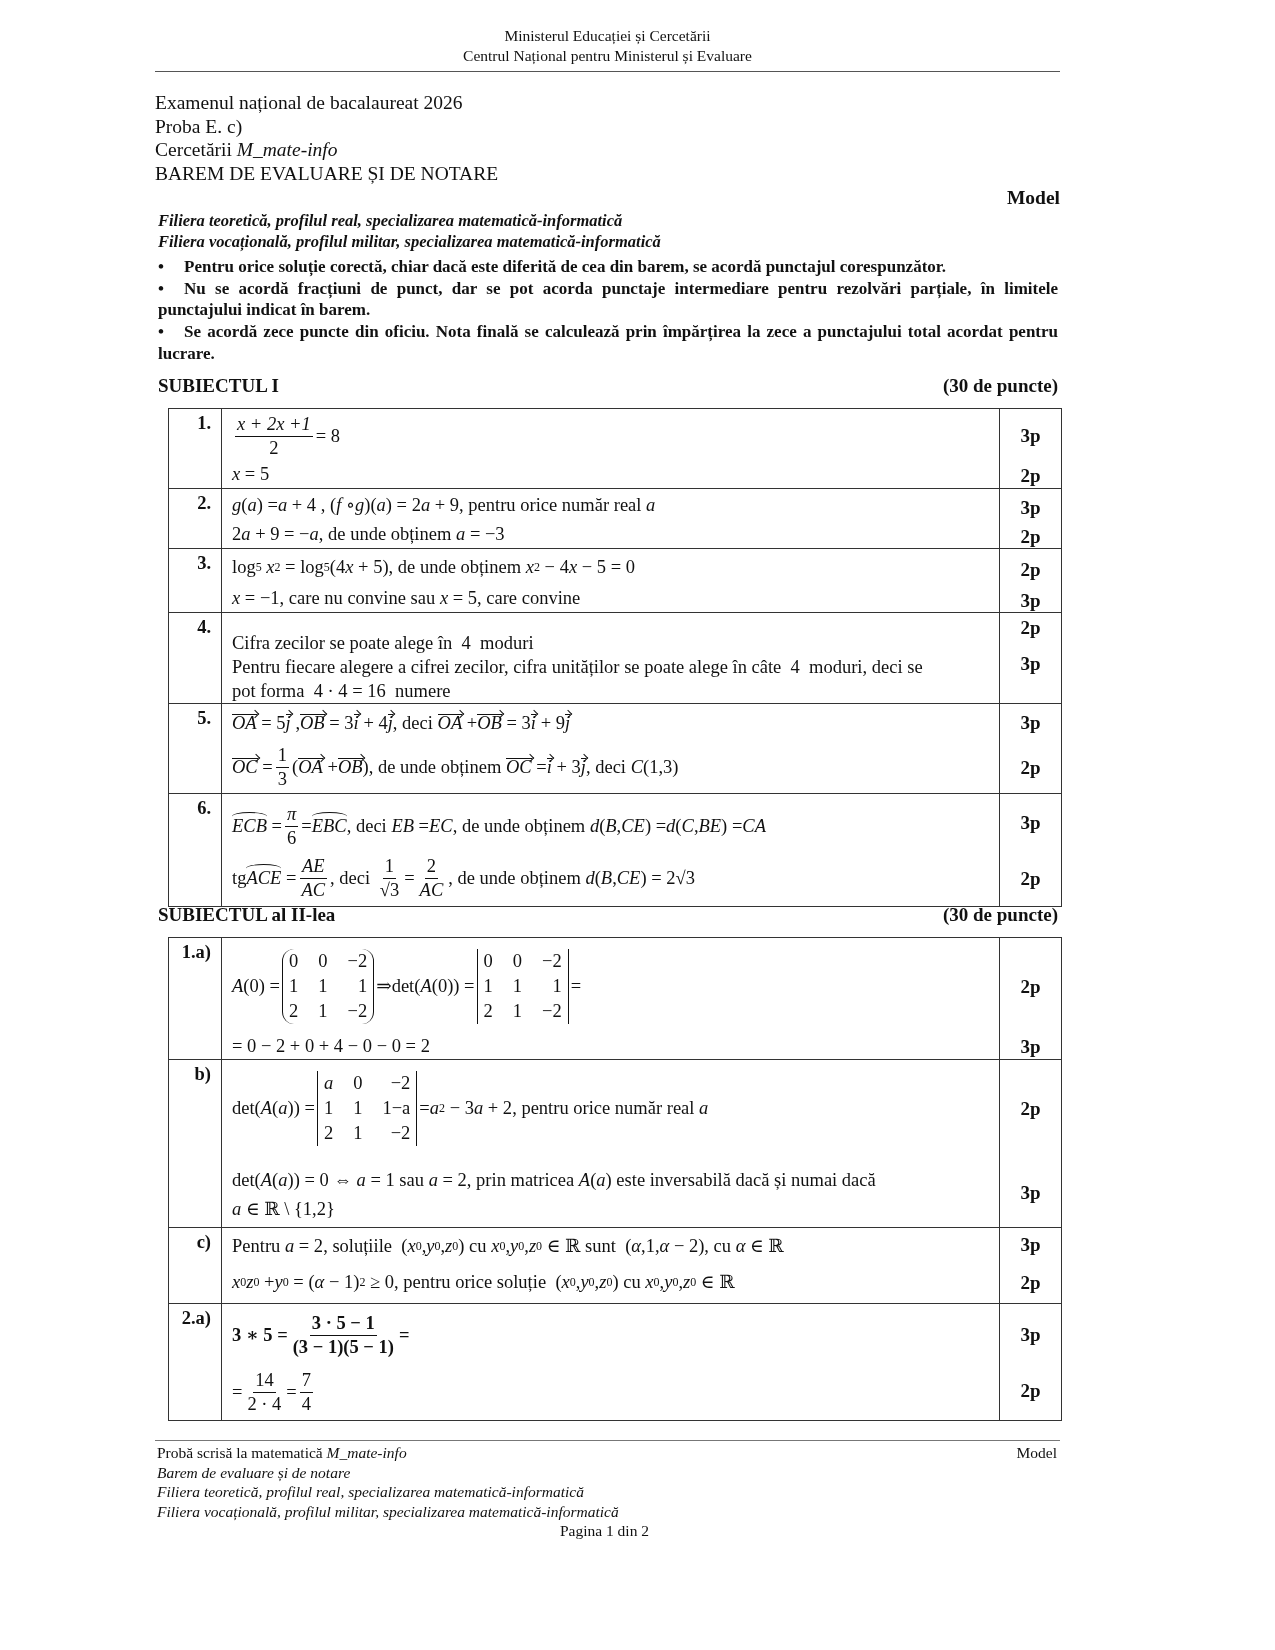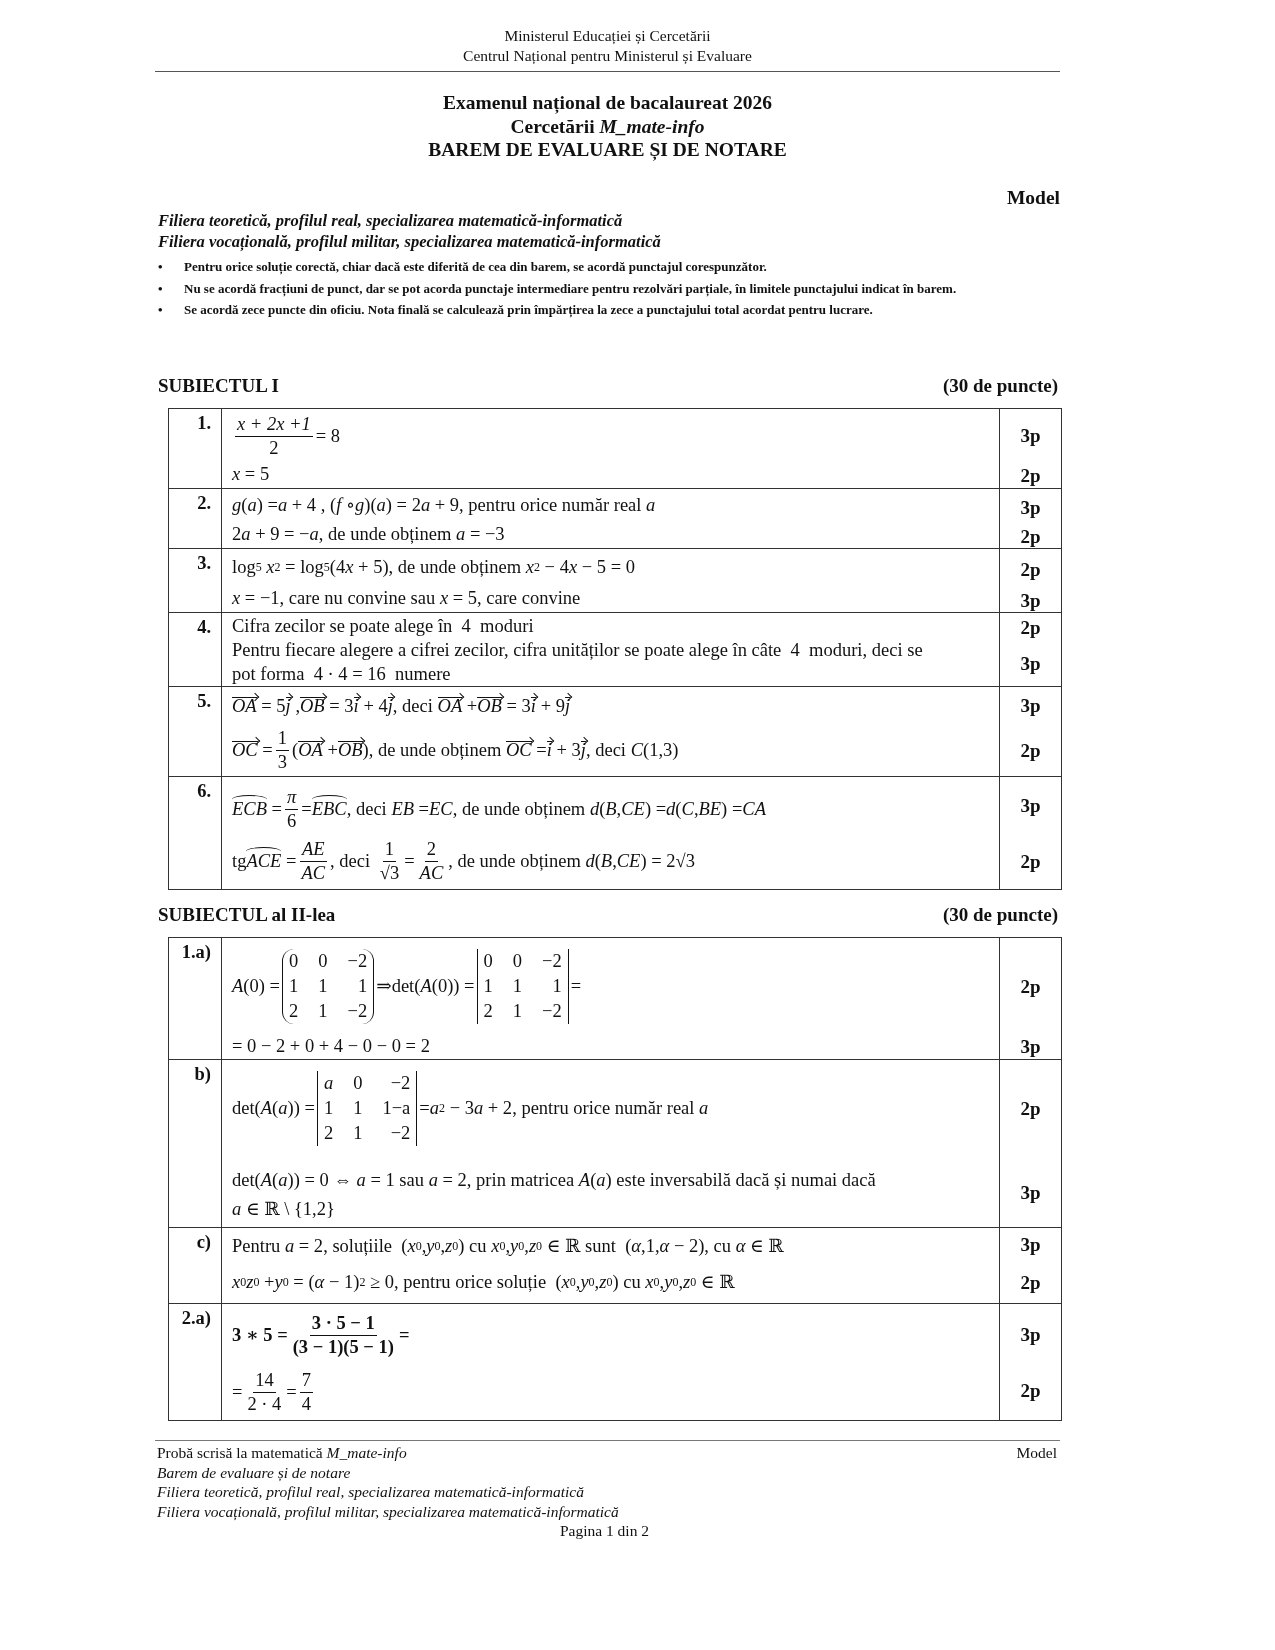--- a/index.html
+++ b/index.html
@@ -8,26 +8,26 @@
     font-family: "Liberation Serif", "DejaVu Serif", serif;
     color: #111;
     position: relative;
     font-size: 19px;
   }
   .page { position: absolute; left: 0; top: 0; width: 1275px; height: 1650px; }
 
   .hdr { position: absolute; left: 155px; width: 905px; top: 26px; text-align: center; font-size: 15.5px; line-height: 20px; }
   .hdr-rule { position: absolute; left: 155px; width: 905px; top: 71px; height: 0; border-top: 1.5px solid #555; }
 
-  .title-block { position: absolute; left: 155px; width: 905px; top: 91px; text-align: center; font-weight: bold; font-size: 19.5px; line-height: 23.5px; }
+  .title-block { position: absolute; left: 155px; width: 905px; top: 91px; text-align: left; font-weight: normal; font-size: 19.5px; line-height: 23.5px; }
   .title-block i { font-style: italic; }
   .model-top { position: absolute; right: 215px; top: 187px; font-weight: bold; font-size: 19.5px; }
 
   .filiera { position: absolute; left: 158px; top: 210px; font-weight: bold; font-style: italic; font-size: 16.5px; line-height: 21px; }
-  .rules { position: absolute; left: 158px; width: 900px; top: 256px; font-weight: bold; font-size: 13px; line-height: 21.7px; }
+  .rules { position: absolute; left: 158px; width: 900px; top: 256px; font-weight: bold; font-size: 17px; line-height: 21.7px; }
   .rules .rule { text-align: justify; }
   .rules .bullet { display: inline-block; width: 26px; }
 
   .sect-title { position: absolute; left: 158px; width: 900px; font-weight: bold; font-size: 19px; display: flex; justify-content: space-between; }
 
   table.barem { position: absolute; left: 168px; width: 894px; border-collapse: collapse; }
   table.barem td { border: 1.3px solid #333; vertical-align: top; }
   td.num { width: 53px; text-align: right; padding: 4px 10px 0 0; font-weight: bold; font-size: 18.5px; }
   td.sol { padding: 0 10px; font-size: 18.5px; }
   td.pts { width: 62px; font-weight: bold; font-size: 19px; text-align: center; position: relative; }
@@ -61,20 +61,21 @@
 <div class="page">
 
   <div class="hdr">
     <div>Ministerul Educației și Cercetării</div>
     <div>Centrul Național pentru Ministerul și Evaluare</div>
   </div>
   <div class="hdr-rule"></div>
 
   <div class="title-block">
     <div>Examenul național de bacalaureat 2026</div>
+    <div>Proba E. c)</div>
     <div><span>Cercetării </span><i>M_mate-info</i></div>
     <div>BAREM DE EVALUARE ȘI DE NOTARE</div>
   </div>
   <div class="model-top">Model</div>
 
   <div class="filiera">
     <div>Filiera teoretică, profilul real, specializarea matematică-informatică</div>
     <div>Filiera vocațională, profilul militar, specializarea matematică-informatică</div>
   </div>
 
@@ -137,21 +138,21 @@
         </div>
       </td>
       <td class="pts">
         <span class="pt" style="top:10px;">2p</span>
         <span class="pt" style="top:41px;">3p</span>
       </td>
     </tr>
 
     <tr style="height:74px;">
       <td class="num">4.</td>
-      <td class="sol" style="line-height:24px;padding-top:1px;">
+      <td class="sol" style="line-height:24px;padding-top:18px;">
         <div><span>Cifra zecilor se poate alege în</span>&nbsp; 4&nbsp; <span>moduri</span></div>
         <div><span>Pentru fiecare alegere a cifrei zecilor, cifra unităților se poate alege în câte</span>&nbsp; 4&nbsp; <span>moduri, deci se</span></div>
         <div><span>pot forma</span>&nbsp; 4 · 4 = 16&nbsp; <span>numere</span></div>
       </td>
       <td class="pts">
         <span class="pt" style="top:4px;">2p</span>
         <span class="pt" style="top:40px;">3p</span>
       </td>
     </tr>
 

